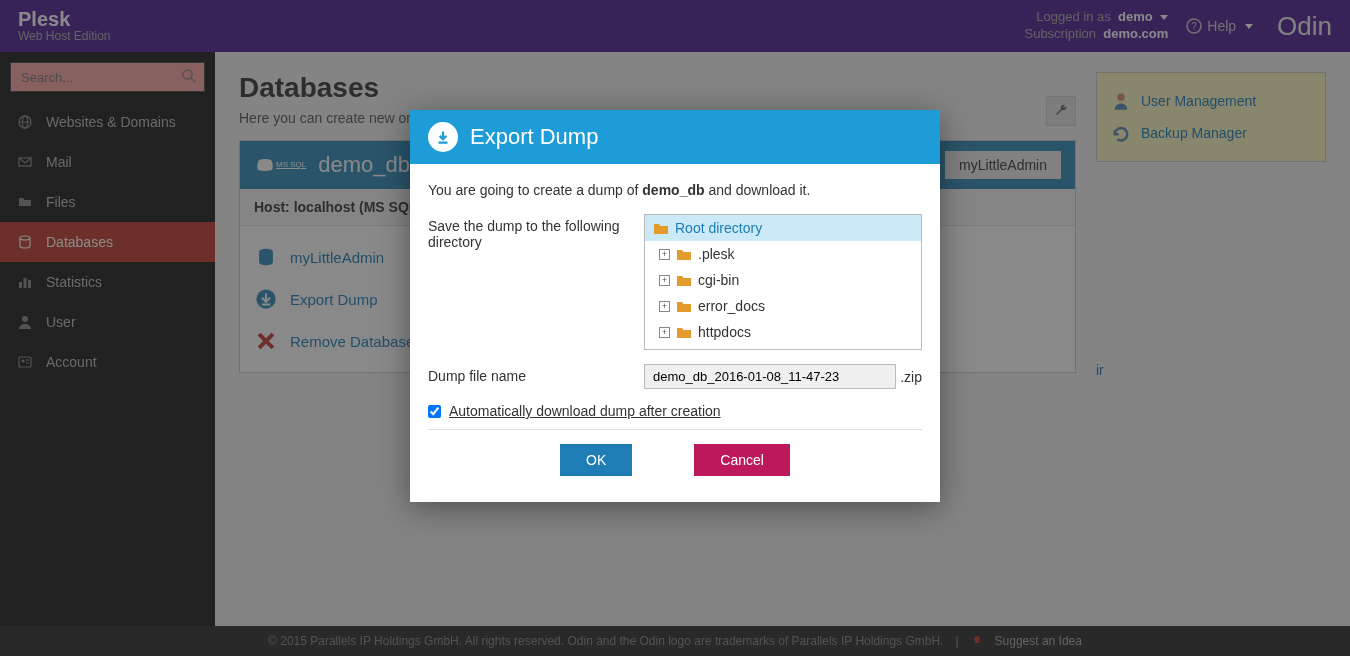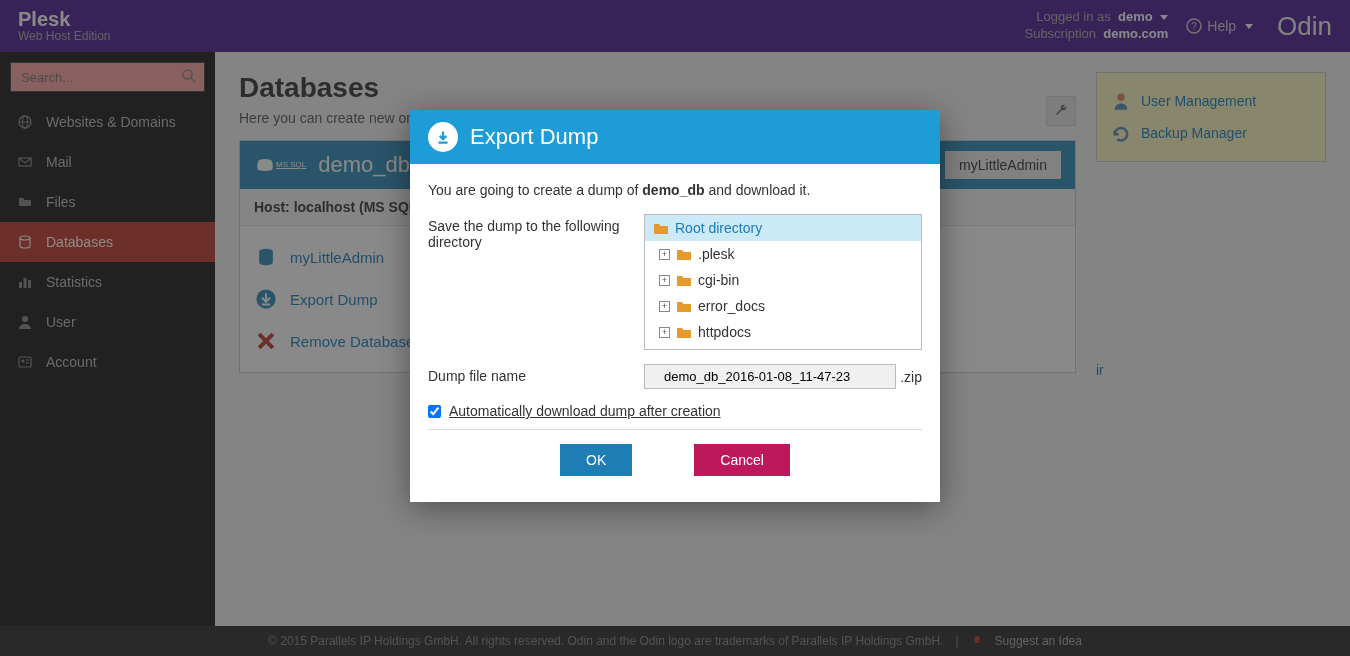--- a/index.html
+++ b/index.html
@@ -71,21 +71,21 @@
 .modal-row { display: flex; gap: 16px; margin-bottom: 14px; align-items: flex-start; }
 .modal-row .label { width: 200px; font-size: 14px; color: #333; padding-top: 4px; }
 .modal-row .ctrl { flex: 1; min-width: 0; }
 .dir-tree { border: 1px solid #bbb; height: 136px; overflow-y: scroll; font-size: 14px; position: relative; }
 .tree-item { display: flex; align-items: center; gap: 6px; padding: 5px 8px; cursor: pointer; }
 .tree-item.selected { background: #cbe9f7; color: #1a7db8; }
 .tree-item.child { padding-left: 14px; }
 .tree-item .expand { width: 11px; height: 11px; border: 1px solid #888; font-size: 9px; line-height: 9px; text-align: center; color: #555; }
 .folder-icon { color: #e59a2c; }
 .filename-input { display: flex; align-items: center; }
-.filename-input input { flex: 1; min-width: 0; border: 1px solid #bbb; padding: 4px 19px; font-size: 13px; background: #f0f0f0; }
+.filename-input input { flex: 1; min-width: 0; border: 1px solid #bbb; padding: 4px 8px; font-size: 13px; background: #f0f0f0; }
 .filename-input .ext { margin-left: 4px; }
 .check-row { display: flex; align-items: center; gap: 8px; font-size: 14px; margin-bottom: 10px; text-decoration: underline; }
 .modal-footer { border-top: 1px solid #ddd; padding: 14px 0 18px 0; display: flex; justify-content: center; gap: 14px; }
 .btn { padding: 8px 26px; font-size: 14px; border: none; cursor: pointer; }
 .btn-primary { background: #1e7db5; color: #fff; }
 .btn-secondary { background: #be185d; color: #fff; margin-left: 48px; }
 .msql-badge { display: inline-flex; align-items: center; font-size: 8px; line-height: 1; text-decoration: underline; }
 
 svg { display: block; }
 </style>

